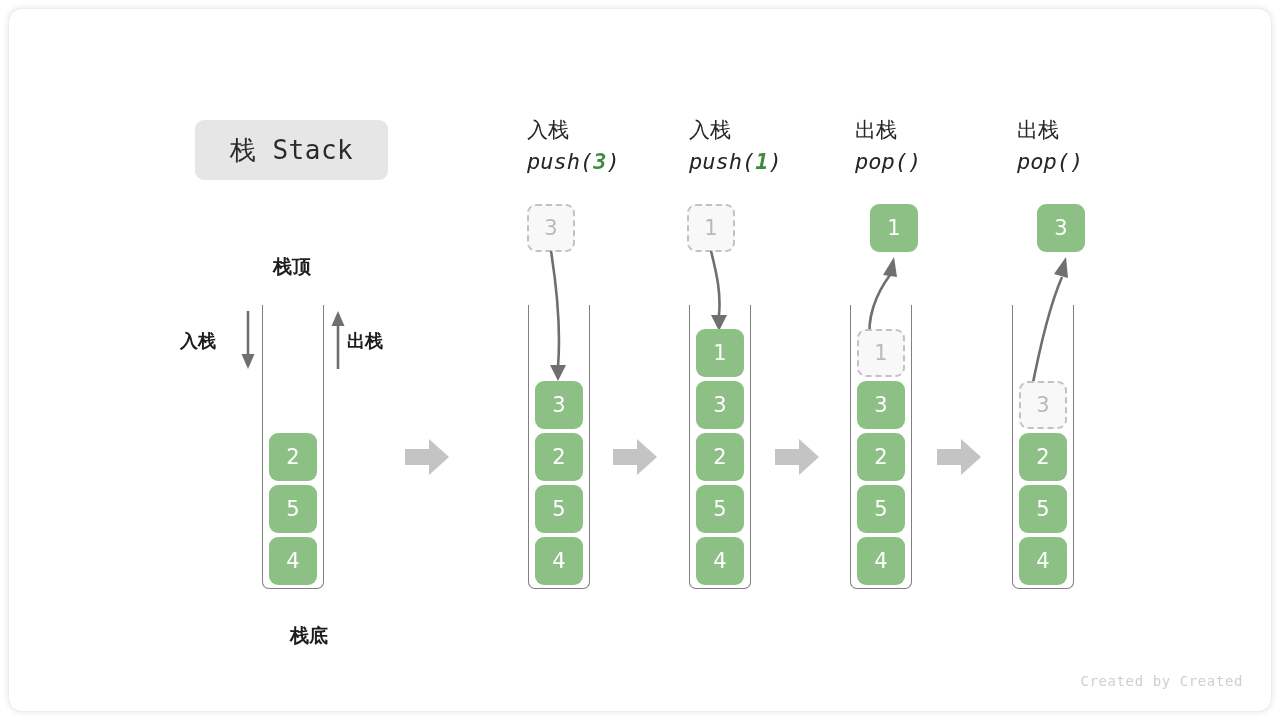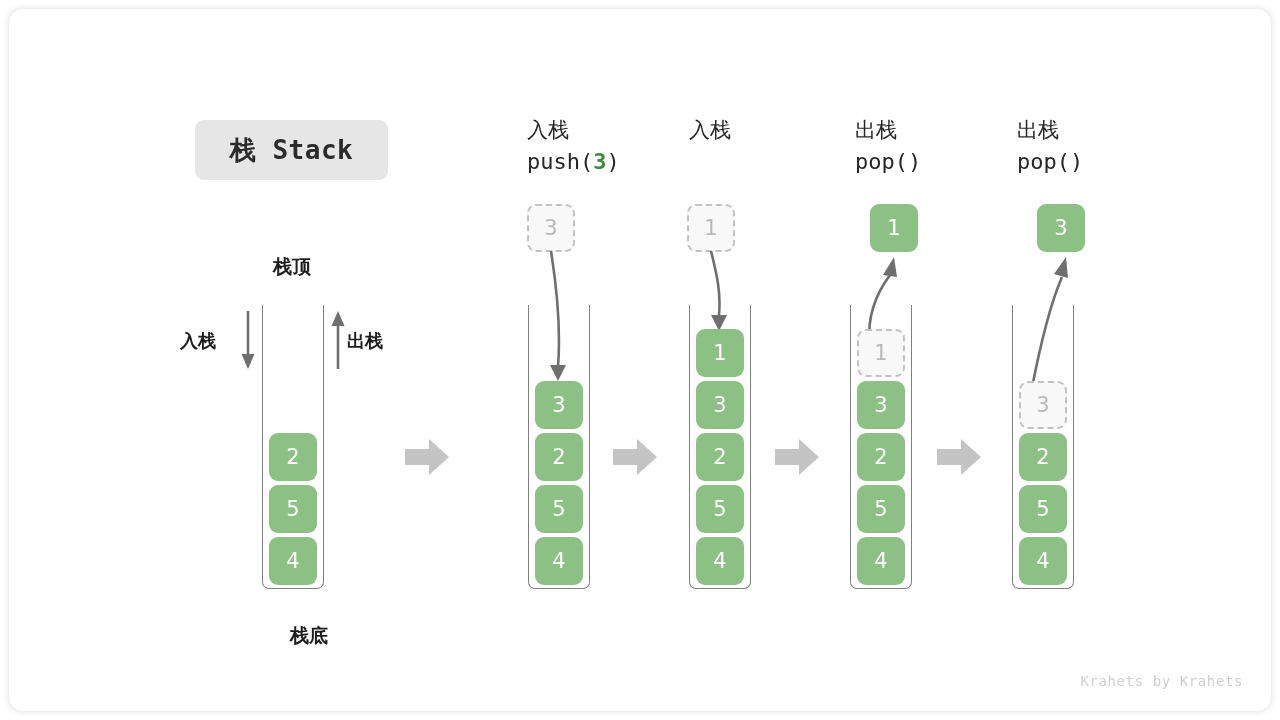--- a/index.html
+++ b/index.html
@@ -30,21 +30,21 @@
 
   
   #title-badge {
     left: 186px; top: 111px;
     width: 193px; height: 60px;
     background: #e6e6e6;
     border-radius: 9px;
     display: flex; align-items: center; justify-content: center;
     font-family: "DejaVu Sans Mono", "Liberation Mono", monospace;
     font-size: 26px;
-    font-weight: bold;
+    font-weight: normal;
     color: #2b2b2b;
     letter-spacing: 0.5px;
   }
 
   
   .cap-label {
     font-size: 19px;
     font-weight: bold;
     color: #1d1d1d;
     text-align: center;
@@ -74,20 +74,21 @@
     color: #262626;
     line-height: 30px;
     font-family: "DejaVu Sans", "Liberation Sans", sans-serif;
   }
   .col-head .code {
     font-size: 22px;
     color: #262626;
     line-height: 34px;
     font-family: "DejaVu Sans Mono", "Liberation Mono", monospace;
     letter-spacing: 0px;
+    font-style: italic;
   }
   .col-head .code .arg { color: #3f8a3f; font-weight: bold; }
 
   
   .stack-box {
     border: 1.5px solid #808080;
     border-top: none;
     border-bottom-left-radius: 7px;
     border-bottom-right-radius: 7px;
     background: transparent;
@@ -182,20 +183,21 @@
     <div class="cell filled" style="margin-bottom:4px;">5</div>
     <div class="cell filled">4</div>
   </div>
 
   <svg class="abs flow-arrow" style="left:604px; top:428px;" viewBox="0 0 44 40">
     <polygon points="0,12 24,12 24,2 44,20 24,38 24,28 0,28" fill="#c4c4c4"></polygon>
   </svg>
 
   <div class="abs col-head" style="left:680px; top:106px;">
     <div class="cn">入栈</div>
+    <div class="code"><span>push(</span><span class="arg">1</span><span>)</span></div>
   </div>
 
   <div class="abs cell ghost" style="left:678px; top:195px;">1</div>
 
   <svg class="abs" style="left:672px; top:240px;" width="60" height="90" viewBox="0 0 60 90">
     <path d="M30,2 C36,26 40,44 38,66" stroke="#6f6f6f" stroke-width="2.6" fill="none"></path>
     <polygon points="38,82 30,66 46,66" fill="#6f6f6f"></polygon>
   </svg>
 
   <div class="abs stack-box" style="left:680px; top:296px; width:62px; height:284px;"></div>
@@ -249,15 +251,15 @@
   </svg>
 
   <div class="abs stack-box" style="left:1003px; top:296px; width:62px; height:284px;"></div>
   <div class="abs" style="left:1010px; top:372px; width:48px;">
     <div class="cell ghost" style="margin-bottom:4px;">3</div>
     <div class="cell filled" style="margin-bottom:4px;">2</div>
     <div class="cell filled" style="margin-bottom:4px;">5</div>
     <div class="cell filled">4</div>
   </div>
 
-  <div class="abs" id="footer-credit">Krahets by Krahets</div>
+  <div class="abs" id="footer-credit">Created by Created</div>
 
 </div>
 
 </body></html>

